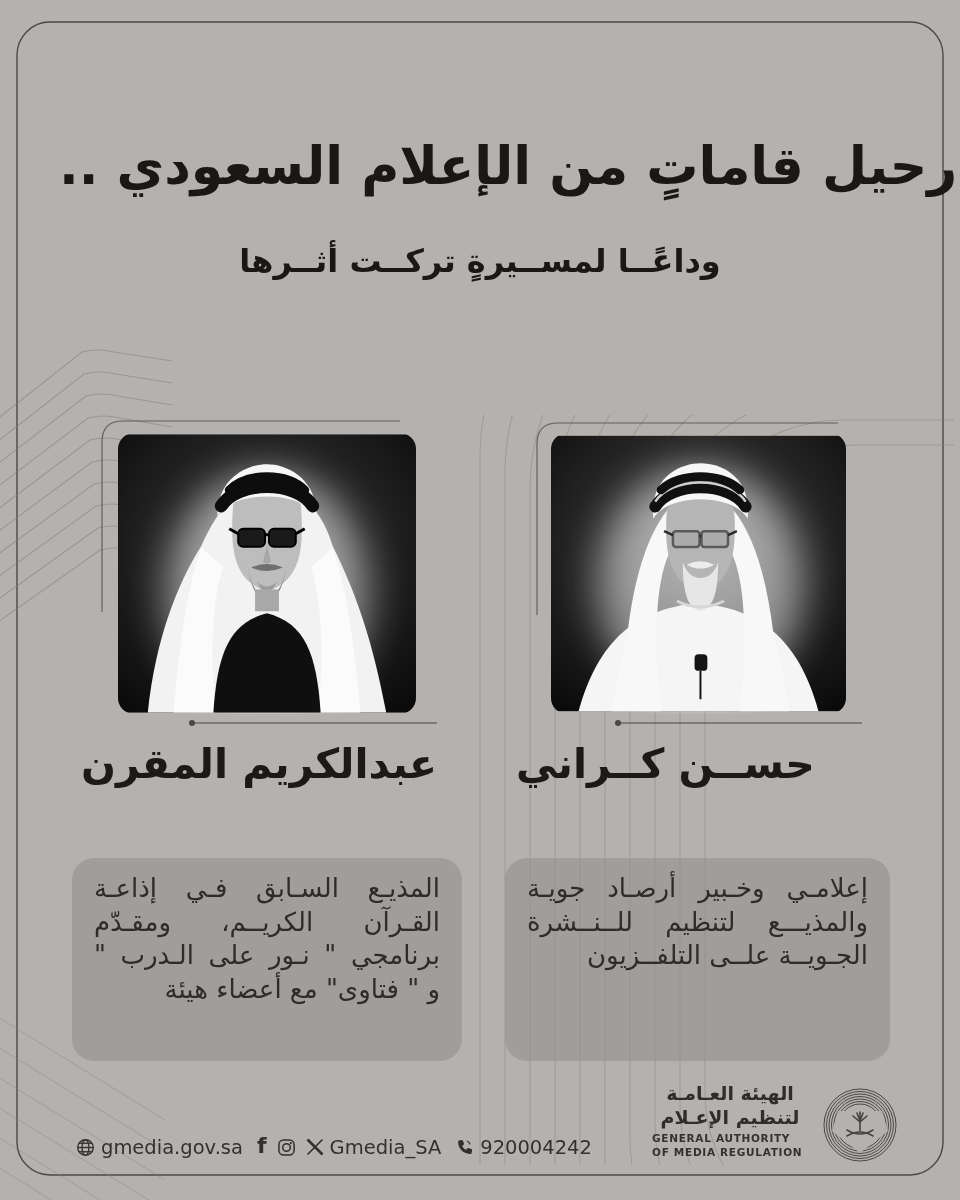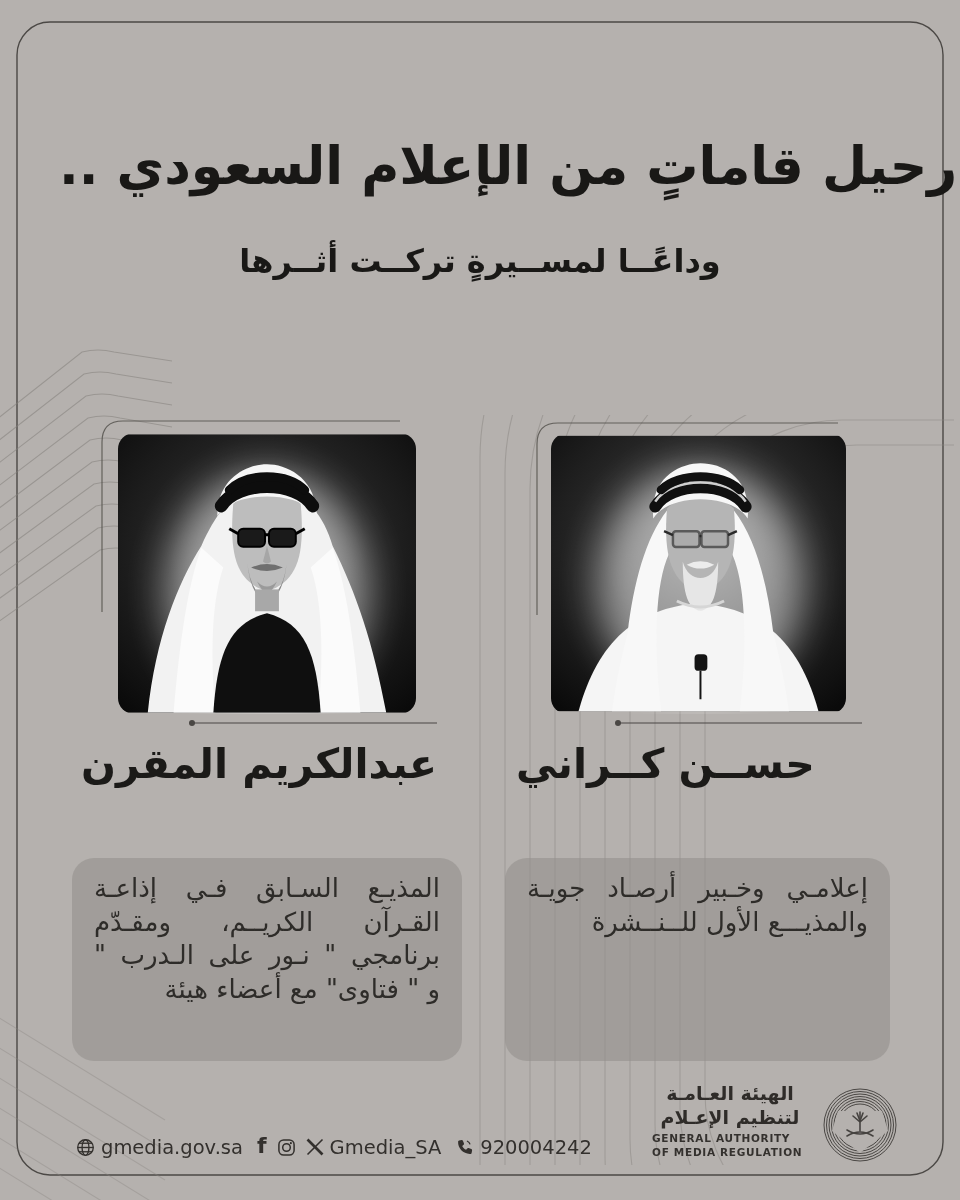--- a/index.html
+++ b/index.html
@@ -218,21 +218,22 @@
 <div class="abs person-name name-right">حســن كــراني</div>
 
 <div class="abs bio-box bio-left">
     <div class="bio-line">المذيـع السـابق فـي إذاعـة</div>
     <div class="bio-line">القـرآن الكريــم، ومقـدّم</div>
     <div class="bio-line">برنامجي " نـور على الـدرب "</div>
     <div class="bio-line">و " فتاوى" مع أعضاء هيئة</div>
   </div>
 <div class="abs bio-box bio-right">
     <div class="bio-line">إعلامـي وخـبير أرصـاد جويـة</div>
-    <div class="bio-line">والمذيـــع الأول للــنــشرة</div>
+    <div class="bio-line">والمذيـــع لتنظيم للــنــشرة</div>
+    <div class="bio-line">الجـويــة علــى التلفــزيون</div>
   </div>
 
 <svg class="abs logo-mark" width="80" height="80" viewBox="0 0 80 80">
   <g stroke="#4a4744" fill="none" stroke-width="1">
     <circle cx="40" cy="40" r="36"></circle>
       <circle cx="40" cy="40" r="33.5"></circle>
     <circle cx="40" cy="40" r="31"></circle>
       <circle cx="40" cy="40" r="28.5"></circle>
     <circle cx="40" cy="40" r="26"></circle>
       <circle cx="40" cy="40" r="23.5"></circle>

